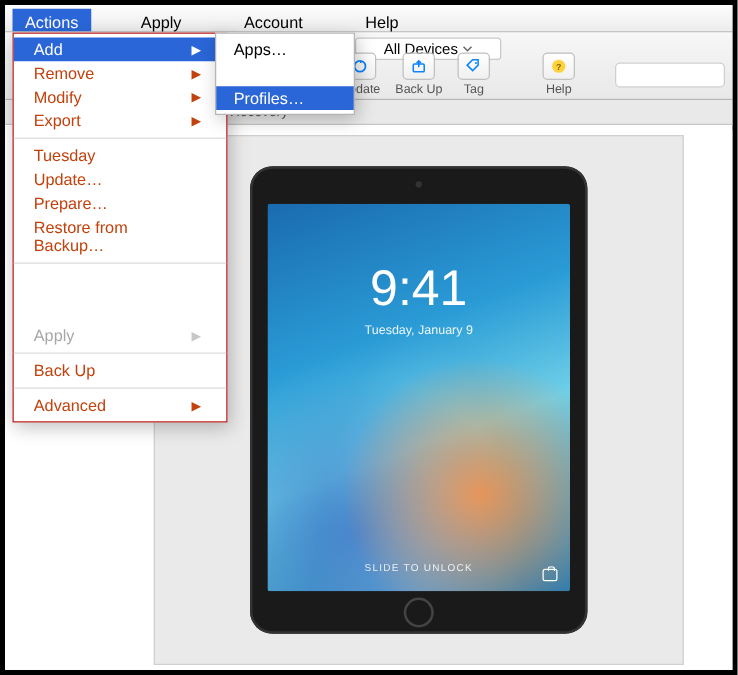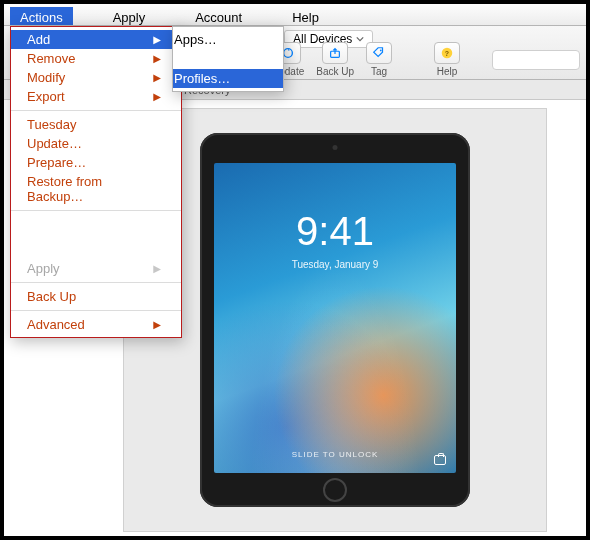--- a/index.html
+++ b/index.html
@@ -36,21 +36,21 @@
     display: flex;
     align-items: center;
     padding: 4px 8px 2px 8px;
     gap: 10px;
     position: relative;
   }
   .device-select {
     position: absolute;
     left: 280px; top: 4px;
     font-size: 12px;
-    padding: 1px 8px;
+    padding: 1px 22px;
     background: #fff;
     border: 1px solid #c9c9c9;
     border-radius: 3px;
     display: flex; align-items: center; gap: 4px;
   }
   .device-select svg { width:8px; height:8px; }
   .tb-group {
     display: flex;
     align-items: flex-end;
     gap: 12px;
@@ -161,21 +161,21 @@
     position:absolute;
     top:22px; left:168px;
     width:112px;
     background:#fff;
     border:1px solid #b5b5b5;
     box-shadow: 2px 4px 14px rgba(0,0,0,.25);
     font-size:13px;
     z-index:60;
     padding:3px 0;
   }
-  .submenu .item { padding:2px 1px; }
+  .submenu .item { padding:2px 14px; }
   .submenu .item.highlight { background:#2a66d8; color:#fff;margin-top:20px; }
 </style>
 </head>
 <body>
 
 <div class="menubar">
   <div class="menu-title active">Actions</div>
   <div class="menu-title">Apply</div>
   <div class="menu-title">Account</div>
   <div class="menu-title">Help</div>

